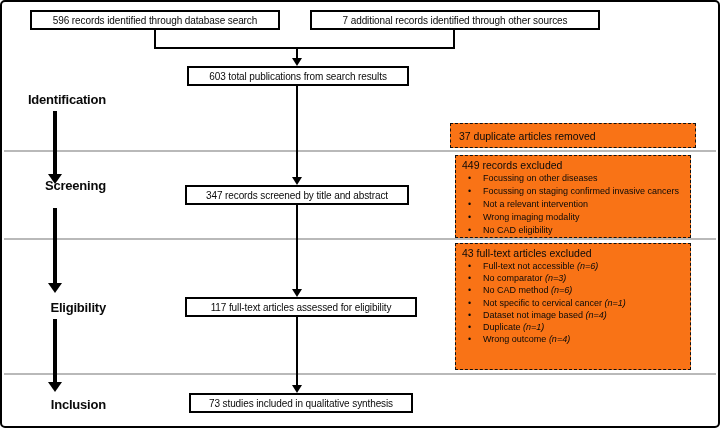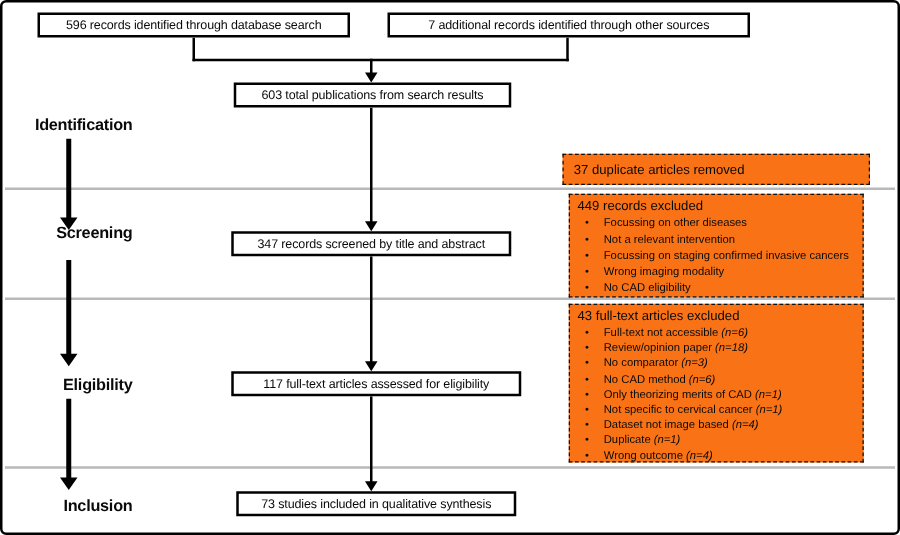--- a/index.html
+++ b/index.html
@@ -101,35 +101,33 @@
   </div>
 
   <div class="dbox single" style="left:448px;top:121px;width:246px;height:25px;">
     <span>37 duplicate articles removed</span>
   </div>
 
   <div class="dbox list-449" style="left:453px;top:153px;width:236px;height:83px;">
     <div class="dtitle">449 records excluded</div>
     <ul>
         <li>Focussing on other diseases</li>
+        <li>Focussing on staging confirmed invasive cancers</li>
         <li>Not a relevant intervention</li>
-        <li>Focussing on staging confirmed invasive cancers</li>
         <li>Wrong imaging modality</li>
         <li>No CAD eligibility</li>
       </ul>
   </div>
 
   <div class="dbox list-43" style="left:453px;top:241px;width:236px;height:127px;">
     <div class="dtitle">43 full-text articles excluded</div>
     <ul>
         <li>Full-text not accessible <i>(n=6)</i></li>
-        <li>Review/opinion paper <i>(n=18)</i></li>
         <li>No comparator <i>(n=3)</i></li>
         <li>No CAD method <i>(n=6)</i></li>
-        <li>Only theorizing merits of CAD <i>(n=1)</i></li>
         <li>Not specific to cervical cancer <i>(n=1)</i></li>
         <li>Dataset not image based <i>(n=4)</i></li>
         <li>Duplicate <i>(n=1)</i></li>
         <li>Wrong outcome <i>(n=4)</i></li>
       </ul>
   </div>
 
 </div>
 
 </body></html>

